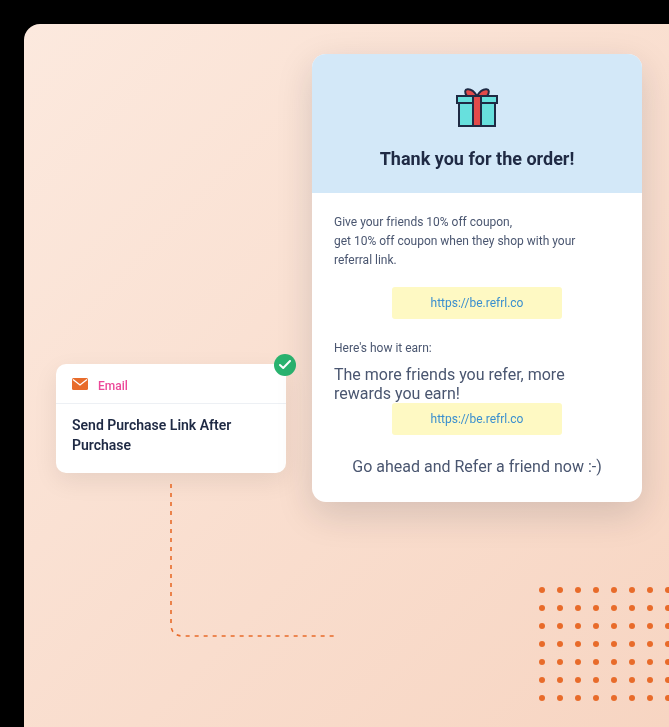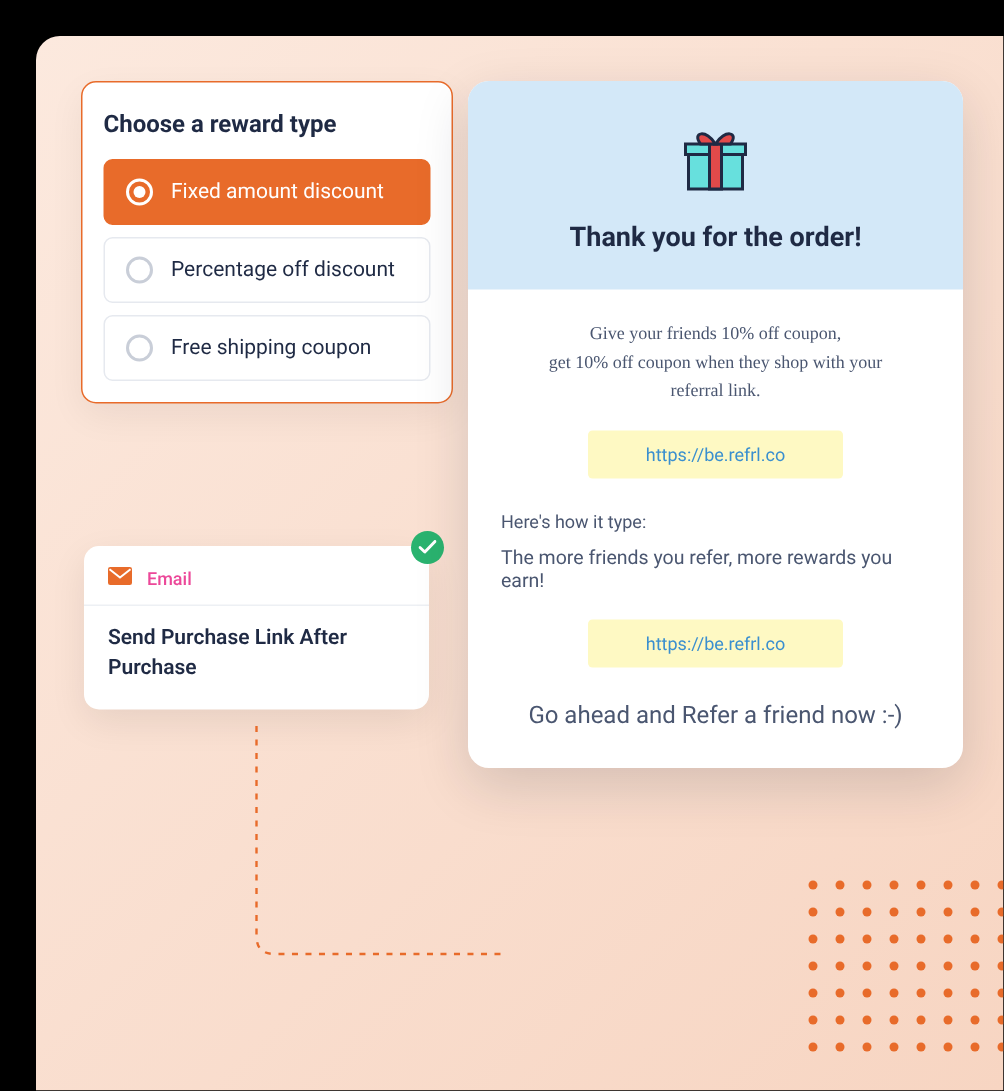--- a/index.html
+++ b/index.html
@@ -21,26 +21,26 @@
   .email-card .div { height: 1px; background: #edf0f4; }
   .email-card .body { padding: 12px 16px 18px; font-size: 14px; font-weight: 600; color: #1f2a44; line-height: 1.4; }
   .check-badge { position: absolute; right: -10px; top: -10px; width: 22px; height: 22px; background: #2ab36f; border-radius: 50%; display: flex; align-items: center; justify-content: center; }
   .check-badge svg { width: 12px; height: 10px; }
   .connector { position: absolute; left: 146px; top: 460px; width: 164px; height: 160px; }
   .preview { position: absolute; left: 288px; top: 30px; width: 330px; background: #fff; border-radius: 14px; box-shadow: 0 12px 36px rgba(15,25,50,0.15); overflow: hidden; }
   .preview-top { background: #d3e8f8; padding: 28px 20px 24px; text-align: center; }
   .gift { margin: 0 auto 14px; width: 48px; height: 48px; }
   .preview-top h2 { font-size: 18px; font-weight: 700; color: #1f2a44; }
   .preview-body { padding: 20px 22px 26px; font-size: 12px; color: #4a5670; }
-  .intro { text-align: center; line-height: 1.6; margin-bottom: 16px; font-family: Liberation Serif, serif; }
+  .intro { line-height: 1.6; margin-bottom: 16px; }
   .link-chip { display: block; width: 170px; margin: 0 auto 22px; background: #fef9c3; color: #3a8fcf; font-size: 12px; padding: 9px 0; text-align: center; border-radius: 3px; cursor: pointer; }
   .hiw-title { font-size: 12px; color: #4a5670; margin-bottom: 10px; }
   .hiw { list-style: disc; padding-left: 18px; margin-bottom: 14px; }
   .hiw li { font-size: 12px; line-height: 1.55; margin-bottom: 6px; }
-  .outro { font-size: 13px; margin-bottom: 18px; }
+  .outro { font-size: 16px; }
   .cta { text-align: center; font-size: 16px; color: #4a5670; margin-top: 4px; }
 </style>
 </head>
 <body>
 
 <div class="canvas">
 
   <div class="dots">
       <span style="left: 0px; top: 0px;"></span>
       <span style="left: 18px; top: 0px;"></span>
@@ -93,35 +93,20 @@
       <span style="left: 0px; top: 108px;"></span>
       <span style="left: 18px; top: 108px;"></span>
       <span style="left: 36px; top: 108px;"></span>
       <span style="left: 54px; top: 108px;"></span>
       <span style="left: 72px; top: 108px;"></span>
       <span style="left: 90px; top: 108px;"></span>
       <span style="left: 108px; top: 108px;"></span>
       <span style="left: 126px; top: 108px;"></span>
     </div>
 
-  <div class="reward-panel">
-    <h3>Choose a reward type</h3>
-    <div class="radio-opt selected">
-      <span class="radio"></span>
-      <span>Fixed amount discount</span>
-    </div>
-    <div class="radio-opt">
-      <span class="radio"></span>
-      <span>Percentage off discount</span>
-    </div>
-    <div class="radio-opt">
-      <span class="radio"></span>
-      <span>Free shipping coupon</span>
-    </div>
-  </div>
 
   <div class="email-card">
     <div class="check-badge">
       <svg viewBox="0 0 12 10">
           <path d="M1 5 L4.2 8 L11 1" stroke="#fff" stroke-width="2" fill="none" stroke-linecap="round" stroke-linejoin="round"></path>
         </svg>
     </div>
     <div class="hdr">
       <span>
         <svg viewBox="0 0 16 12">
@@ -148,20 +133,20 @@
         <path d="M24 14 C18 4, 8 6, 14 14 Z" fill="#e24a4a" stroke="#1f2a44" stroke-width="2"></path>
         <path d="M24 14 C30 4, 40 6, 34 14 Z" fill="#e24a4a" stroke="#1f2a44" stroke-width="2"></path>
       </svg>
       <h2>Thank you for the order!</h2>
     </div>
     <div class="preview-body">
       <div class="intro" style="white-space:pre-line">Give your friends 10% off coupon,
 get 10% off coupon when they shop with your
 referral link.</div>
       <span class="link-chip">https://be.refrl.co</span>
-      <div class="hiw-title">Here's how it type:</div>
+      <div class="hiw-title">Here's how it earn:</div>
       <div class="outro">The more friends you refer, more rewards you earn!</div>
       <span class="link-chip">https://be.refrl.co</span>
       <div class="cta">Go ahead and Refer a friend now :-)</div>
     </div>
   </div>
 
 </div>
 
 </body></html>

